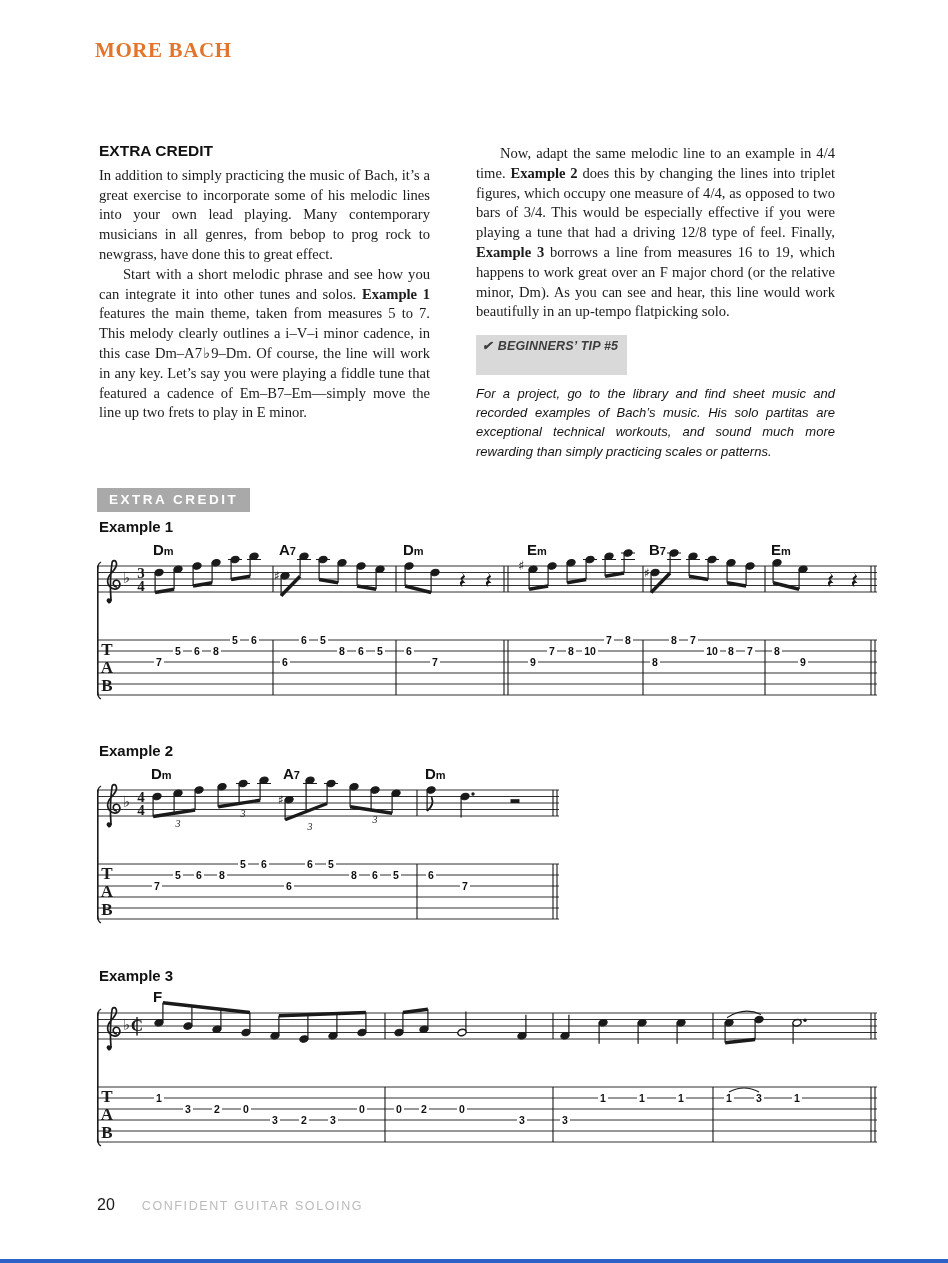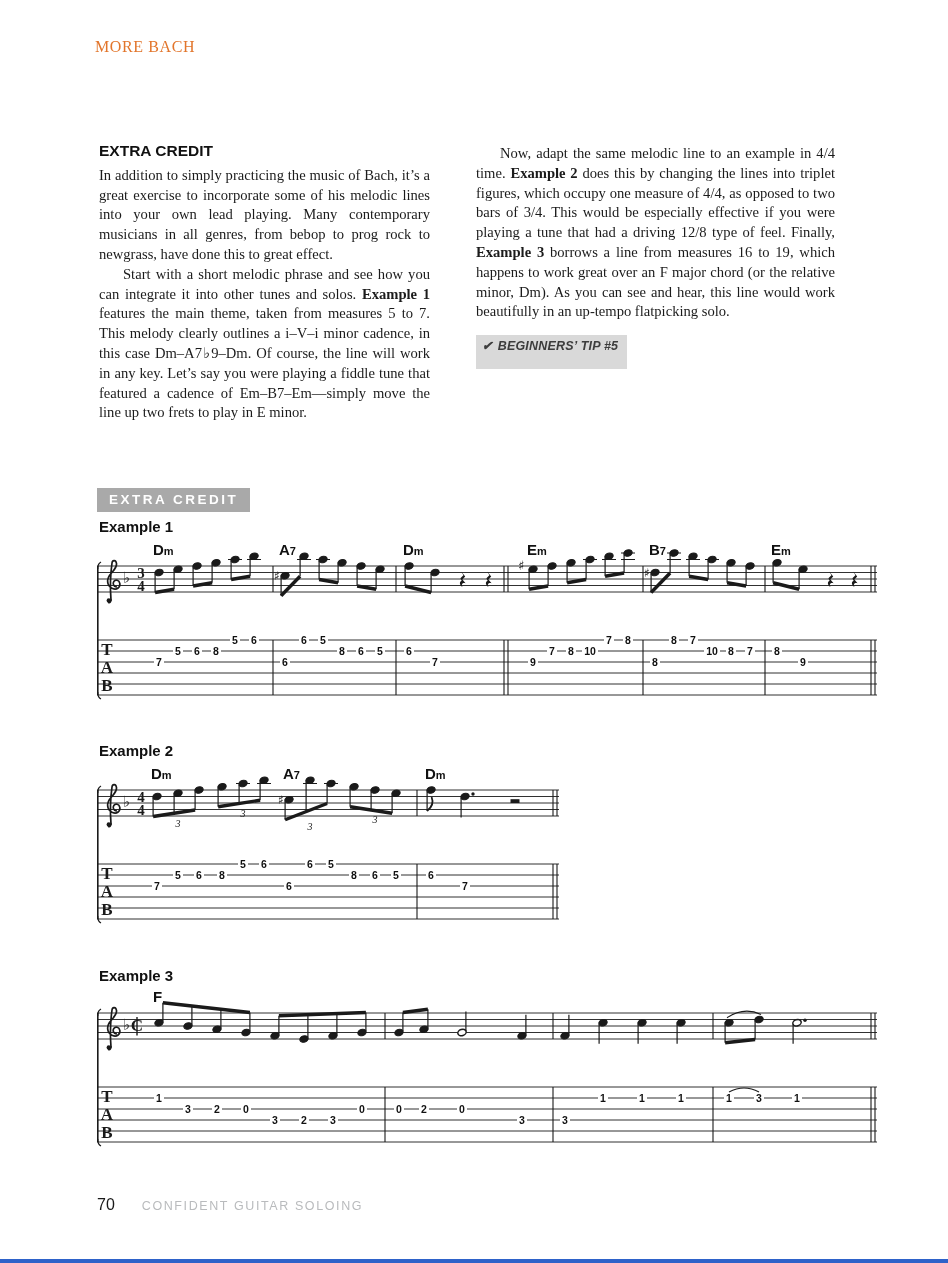--- a/index.html
+++ b/index.html
@@ -1,30 +1,30 @@
 <!DOCTYPE html>
 <html><head>
 <meta charset="utf-8">
 <style>
   html,body{margin:0;padding:0;background:#ffffff;}
   .page{position:relative;width:948px;height:1263px;background:#fff;overflow:hidden;
         font-family:"Liberation Serif",serif;color:#1b1b1b;}
-  .doc-title{position:absolute;left:95px;top:38px;font-size:16px;font-weight:normal;
+  .doc-title{position:absolute;left:95px;top:38px;font-size:21px;font-weight:bold;
         letter-spacing:0.6px;color:#e2752b;font-family:"Liberation Serif",serif;}
   .col{position:absolute;top:141px;font-size:14.6px;line-height:19.8px;text-align:justify;}
   .col-left{left:99px;width:331px;}
   .col-right{left:476px;width:359px;padding-top:3px;}
   .col-heading{font-family:"Liberation Sans",sans-serif;font-weight:bold;font-size:15.5px;
         margin:0 0 5px 0;color:#111;}
   .para{margin:0;}
   .para.indent{text-indent:24px;}
   .para .b{font-weight:bold;}
   .tip{margin-top:13px;font-family:"Liberation Sans",sans-serif;}
   .tip-header{display:inline-block;background:#d9d9d9;color:#3d3d3d;font-style:italic;
-        font-weight:bold;font-size:12.5px;padding:2px 9px 12px 6px;letter-spacing:0.2px;}
+        font-weight:bold;font-size:12.5px;padding:2px 9px 18px 6px;letter-spacing:0.2px;}
   .tip-header .chk{margin-right:5px;}
   .tip-body{margin:9px 0 0 0;font-style:italic;font-size:13px;line-height:19.2px;
         text-align:justify;color:#141414;}
   .badge{position:absolute;left:97px;top:488px;background:#a9a9a9;color:#ffffff;
         font-family:"Liberation Sans",sans-serif;font-weight:bold;font-size:13.5px;
         letter-spacing:2.5px;padding:4px 12px 5px 12px;}
   .ex-label{position:absolute;left:99px;font-family:"Liberation Sans",sans-serif;
         font-weight:bold;font-size:15px;color:#111;margin:0;}
   .notation{position:absolute;left:97px;}
   .footer{position:absolute;left:97px;top:1196px;display:flex;align-items:baseline;
@@ -49,20 +49,21 @@
   </div>
 
   <div class="col col-right">
     <div>
         <p class="para indent"><span>Now, adapt the same melodic line to an example in 4/4 time. </span><span class="b">Example 2</span><span> does this by changing the lines into triplet figures, which occupy one measure of 4/4, as opposed to two bars of 3/4. This would be especially effective if you were playing a tune that had a driving 12/8 type of feel. Finally, </span><span class="b">Example 3</span><span> borrows a line from measures 16 to 19, which happens to work great over an F major chord (or the relative minor, Dm). As you can see and hear, this line would work beautifully in an up-tempo flatpicking solo.</span></p>
       </div>
     <div class="tip">
       <div class="tip-header">
         <span class="chk">✔</span><span>BEGINNERS’ TIP #5</span>
       </div>
+      <p class="tip-body">For a project, go to the library and find sheet music and recorded examples of Bach’s music. His solo partitas are exceptional technical workouts, and sound much more rewarding than simply practicing scales or patterns.</p>
     </div>
   </div>
 
   <div class="badge">EXTRA CREDIT</div>
 
   <h3 class="ex-label" style="top:518px;">Example 1</h3>
   <div class="notation" style="top:542px;"><svg viewBox="0 0 780 162" width="780" height="162">
         <line x1="0" y1="24" x2="780" y2="24" stroke="#1a1a1a" stroke-width="0.9"></line>
         <line x1="0" y1="30.5" x2="780" y2="30.5" stroke="#1a1a1a" stroke-width="0.9"></line>
         <line x1="0" y1="37" x2="780" y2="37" stroke="#1a1a1a" stroke-width="0.9"></line>
@@ -496,18 +497,18 @@
         <rect x="627" y="104" width="10" height="10" fill="#fff"></rect>
         <text x="632" y="112.8" font-size="10.5" font-weight="bold" text-anchor="middle" font-family="&quot;Liberation Sans&quot;,sans-serif" fill="#111">1</text>
         <rect x="657" y="104" width="10" height="10" fill="#fff"></rect>
         <text x="662" y="112.8" font-size="10.5" font-weight="bold" text-anchor="middle" font-family="&quot;Liberation Sans&quot;,sans-serif" fill="#111">3</text>
         <rect x="695" y="104" width="10" height="10" fill="#fff"></rect>
         <text x="700" y="112.8" font-size="10.5" font-weight="bold" text-anchor="middle" font-family="&quot;Liberation Sans&quot;,sans-serif" fill="#111">1</text>
         <path d="M632,103 Q647,95 662,103" fill="none" stroke="#1a1a1a" stroke-width="1.1"></path>
       </svg></div>
 
   <div class="footer">
-    <span class="pagenum">70</span>
+    <span class="pagenum">20</span>
     <span class="booktitle">CONFIDENT GUITAR SOLOING</span>
   </div>
 
   <div class="bottom-bar"></div>
 </div>
 
 </body></html>

